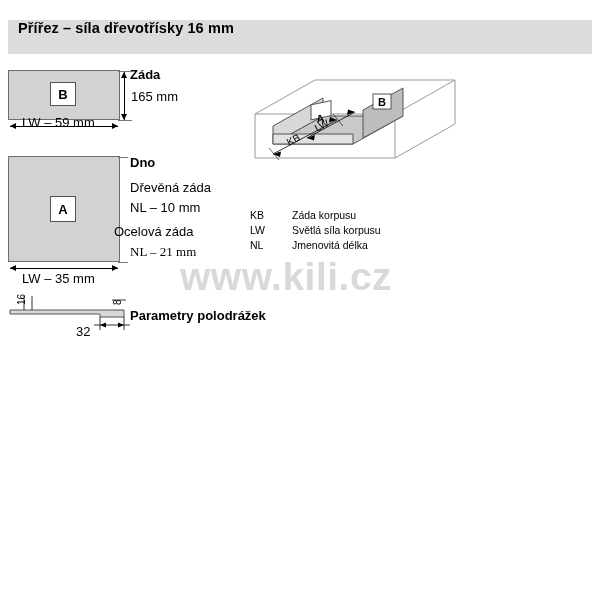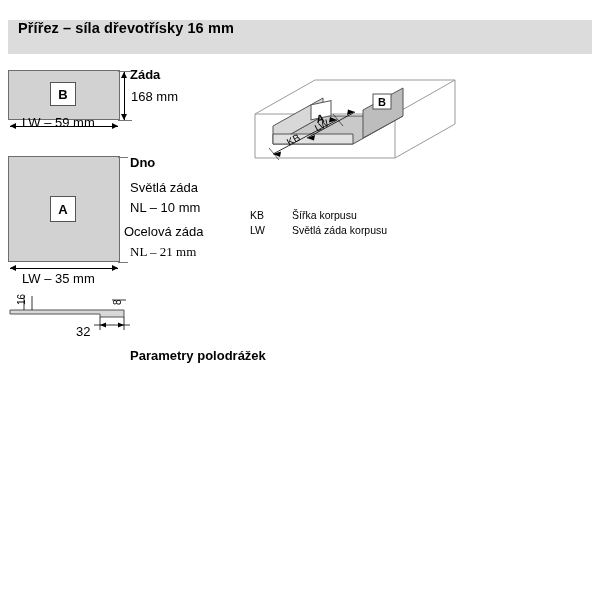--- a/index.html
+++ b/index.html
@@ -142,34 +142,34 @@
   <div class="panel" style="left:8px; top:70px; width:112px; height:50px;"></div>
   <div class="panel-label" style="left:50px; top:82px; width:26px; height:24px;">B</div>
 
   <div class="txt b" style="left:130px; top:67px;">Záda</div>
 
   <div class="line-v" style="left:124px; top:72px; height:48px;"></div>
   <div class="arr arr-u" style="left:121px; top:72px;"></div>
   <div class="arr arr-d" style="left:121px; top:114px;"></div>
   <div class="thin-h" style="left:118px; top:71px; width:14px;"></div>
   <div class="thin-h" style="left:118px; top:120px; width:14px;"></div>
-  <div class="txt" style="left:131px; top:89px;">168 mm</div>
+  <div class="txt" style="left:131px; top:89px;">165 mm</div>
 
   <div class="line-h" style="left:10px; top:126px; width:108px;"></div>
   <div class="arr arr-l" style="left:10px; top:123px;"></div>
   <div class="arr arr-r" style="left:112px; top:123px;"></div>
   <div class="txt" style="left:22px; top:115px;">LW – 59 mm</div>
 
   <div class="panel" style="left:8px; top:156px; width:112px; height:106px;"></div>
   <div class="panel-label" style="left:50px; top:196px; width:26px; height:26px;">A</div>
 
   <div class="txt b" style="left:130px; top:155px;">Dno</div>
-  <div class="txt" style="left:130px; top:180px;">Světlá záda</div>
+  <div class="txt" style="left:130px; top:180px;">Dřevěná záda</div>
   <div class="txt" style="left:130px; top:200px;">NL – 10 mm</div>
-  <div class="txt" style="left:124px; top:224px;text-align:right;">Ocelová záda</div>
+  <div class="txt" style="left:114px; top:224px;text-align:right;">Ocelová záda</div>
   <div class="txt" style="left:130px; top:244px;font-family:Liberation Serif, serif;">NL – 21 mm</div>
 
   <div class="thin-h" style="left:118px; top:157px; width:10px;"></div>
   <div class="thin-h" style="left:118px; top:262px; width:10px;"></div>
 
   <div class="line-h" style="left:10px; top:268px; width:108px;"></div>
   <div class="arr arr-l" style="left:10px; top:265px;"></div>
   <div class="arr arr-r" style="left:112px; top:265px;"></div>
   <div class="txt" style="left:22px; top:271px;">LW – 35 mm</div>
 
@@ -184,21 +184,21 @@
     <line x1="108" y1="14" x2="122" y2="14" stroke="#000" stroke-width="0.8"></line>
 
     <line x1="90" y1="39" x2="126" y2="39" stroke="#000" stroke-width="0.8"></line>
     <polygon points="96,39 102,36.6 102,41.4" fill="#000"></polygon>
     <polygon points="120,39 114,36.6 114,41.4" fill="#000"></polygon>
   </svg>
 
   <div class="vtext" style="left:16px; top:305px;">16</div>
   <div class="vtext" style="left:112px; top:305px;">8</div>
   <div class="txt" style="left:76px; top:324px;">32</div>
-  <div class="txt b" style="left:130px; top:308px;margin-top:40px;">Parametry polodrážek</div>
+  <div class="txt b" style="left:130px; top:308px;">Parametry polodrážek</div>
 
   <svg id="iso" viewBox="0 0 230 125">
 
     <g stroke="#9a9a9a" stroke-width="1" fill="none">
       <path d="M 10 52 L 70 18 L 210 18 L 210 62 L 150 96 L 10 96 Z"></path>
       <path d="M 10 52 L 150 52 L 150 96"></path>
       <path d="M 150 52 L 210 18"></path>
     </g>
 
     <g stroke="#555555" stroke-width="1">
@@ -232,22 +232,27 @@
       <polygon points="92,58 84,60.5 85,55" fill="#000" stroke="none"></polygon>
       <line x1="24" y1="86" x2="34" y2="98" stroke="#000" stroke-width="0.6"></line>
       <line x1="88" y1="52" x2="98" y2="64" stroke="#000" stroke-width="0.6"></line>
     </g>
     <text x="44" y="84" font-family="Liberation Sans, sans-serif" font-size="10" fill="#000" transform="rotate(-28 44 84)">KB</text>
   </svg>
 
   <div class="legend" style="left:250px; top:208px;">
     <div class="legend-row">
       <span class="legend-key">KB</span>
-      <span>Šířka korpusu</span>
+      <span>Záda korpusu</span>
     </div>
     <div class="legend-row">
       <span class="legend-key">LW</span>
-      <span>Světlá záda korpusu</span>
+      <span>Světlá síla korpusu</span>
+    </div>
+    <div class="legend-row">
+      <span class="legend-key">NL</span>
+      <span>Jmenovitá délka</span>
     </div>
   </div>
 
+  <div class="watermark">www.kili.cz</div>
 
 </div>
 
 </body></html>

